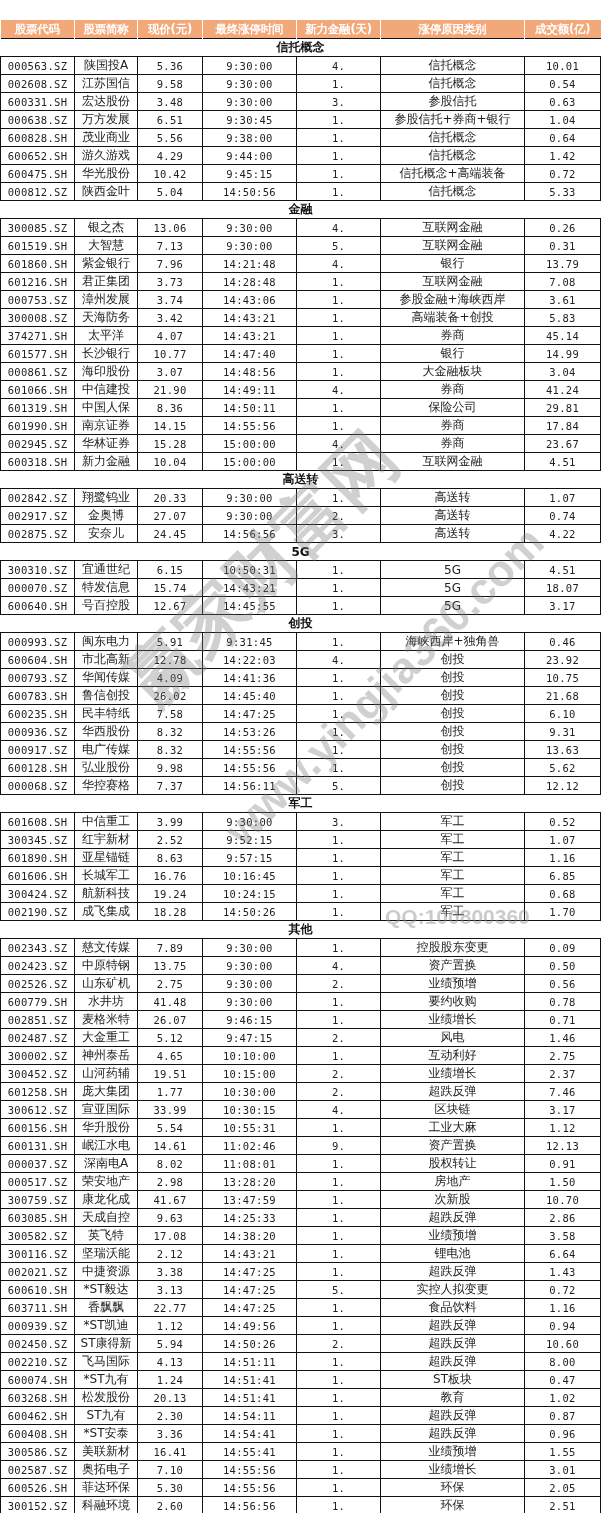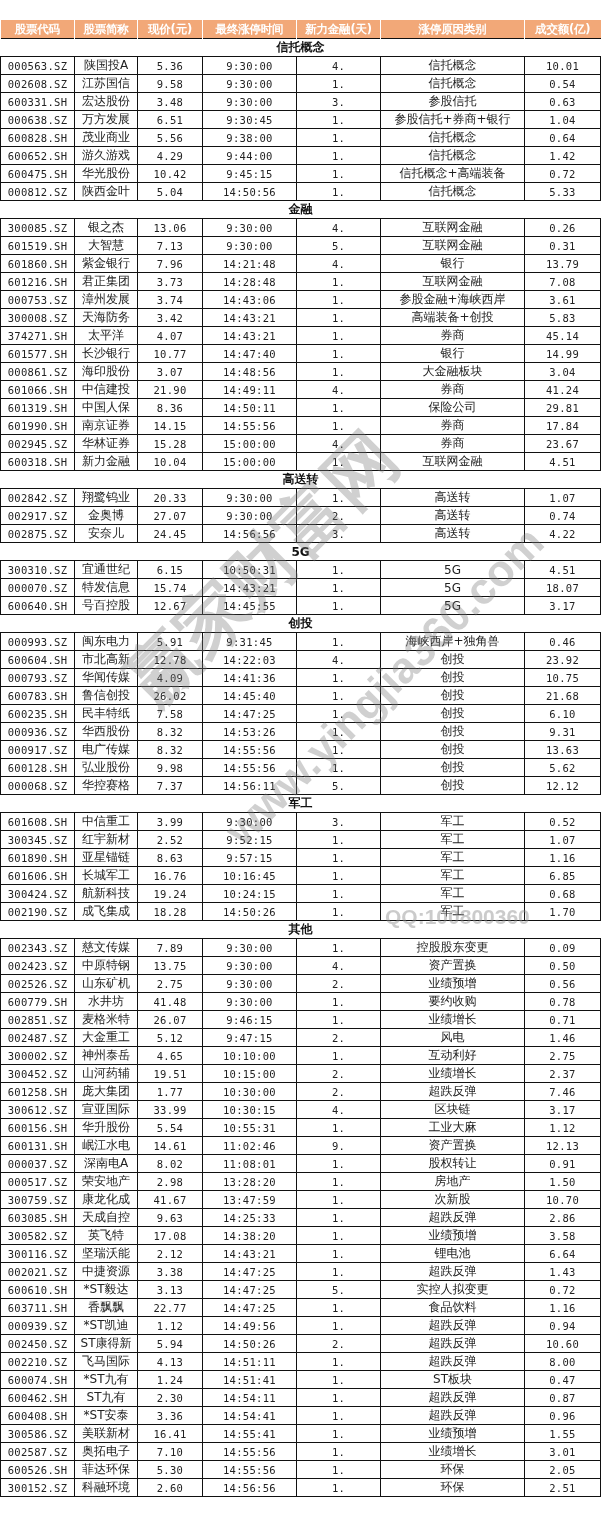--- a/index.html
+++ b/index.html
@@ -681,20 +681,29 @@
       <tr>
         <td class="mono">600074.SH</td>
         <td class="cn">*ST九有</td>
         <td class="mono">1.24</td>
         <td class="mono">14:51:41</td>
         <td class="mono">1.</td>
         <td class="cn">ST板块</td>
         <td class="mono">0.47</td>
       </tr>
       <tr>
+        <td class="mono">603268.SH</td>
+        <td class="cn">松发股份</td>
+        <td class="mono">20.13</td>
+        <td class="mono">14:51:41</td>
+        <td class="mono">1.</td>
+        <td class="cn">教育</td>
+        <td class="mono">1.02</td>
+      </tr>
+      <tr>
         <td class="mono">600462.SH</td>
         <td class="cn">ST九有</td>
         <td class="mono">2.30</td>
         <td class="mono">14:54:11</td>
         <td class="mono">1.</td>
         <td class="cn">超跌反弹</td>
         <td class="mono">0.87</td>
       </tr>
       <tr>
         <td class="mono">600408.SH</td>

